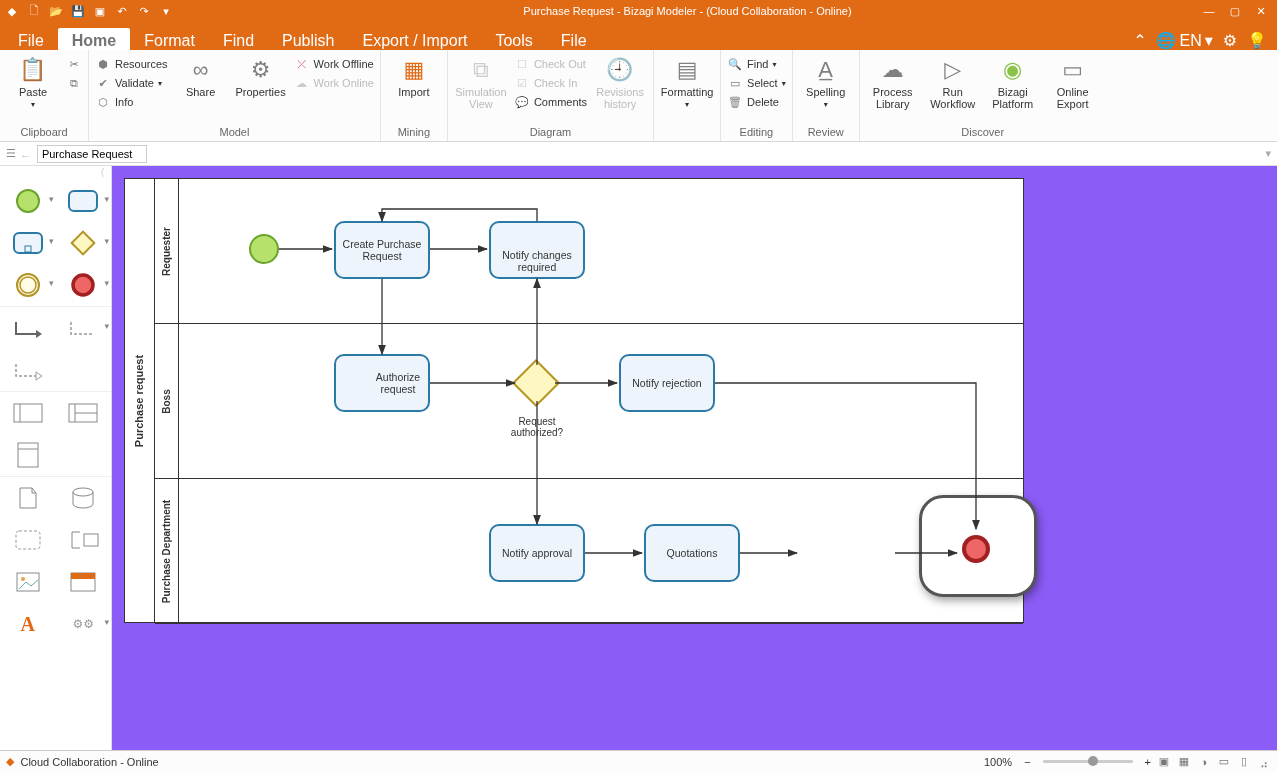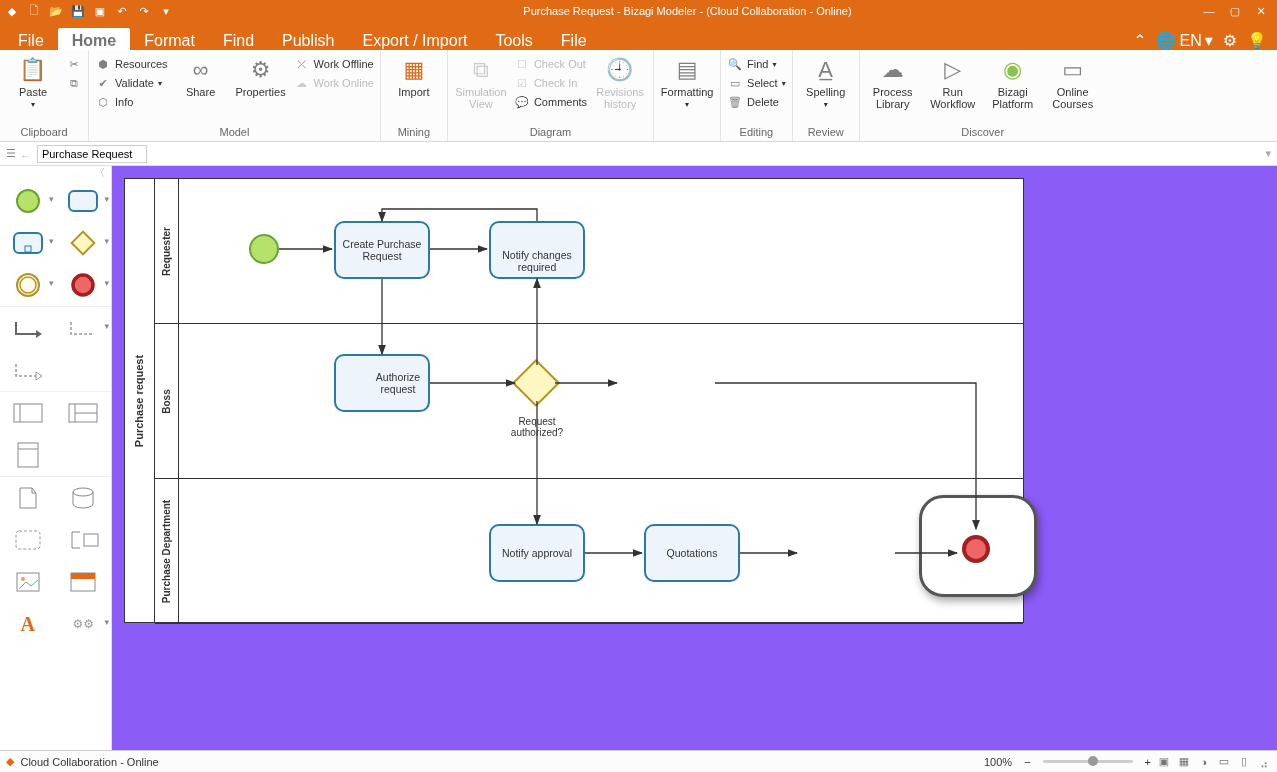--- a/index.html
+++ b/index.html
@@ -260,21 +260,21 @@
       <div class="bigbtn">
           <div class="ic">▷</div>
           <span>Run Workflow</span>
         </div>
       <div class="bigbtn">
           <div class="ic" style="color:#8bc34a;">◉</div>
           <span>Bizagi Platform</span>
         </div>
       <div class="bigbtn">
           <div class="ic">▭</div>
-          <span>Online Courses</span>
+          <span>Online Export</span>
         </div>
     </div>
     <div class="label">Discover</div>
   </div>
 </div>
 
 <div class="crumbrow">
   <div class="backarea">
     <span style="color:#888;">☰</span>
     <span style="color:#bbb;">←</span>
@@ -439,20 +439,23 @@
         <div class="lane" style="top:145px; height:155px;">
           <div class="lane-title">
               <span>Boss</span>
             </div>
           <div class="lane-body">
             <div class="task" style="left:155px; top:30px;padding-left:36px;">
                 <span>Authorize request</span>
               </div>
             <div class="gateway" style="left:340px; top:42px;"></div>
             <div class="gwlabel" style="left:313px; top:92px;"><span>Request authorized?</span></div>
+            <div class="task" style="left:440px; top:30px;">
+                <span>Notify rejection</span>
+              </div>
           </div>
         </div>
 
         <div class="lane" style="top:300px; height:145px;">
           <div class="lane-title">
               <span>Purchase Department</span>
             </div>
           <div class="lane-body">
             <div class="task" style="left:310px; top:45px;">
                 <span>Notify approval</span>

